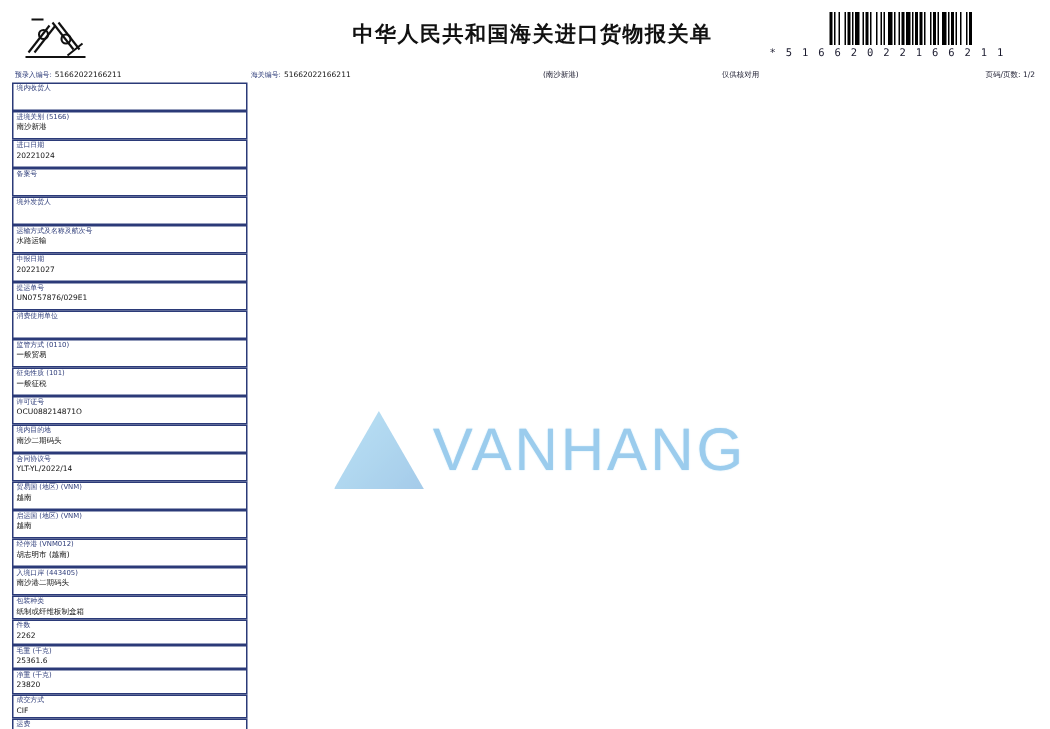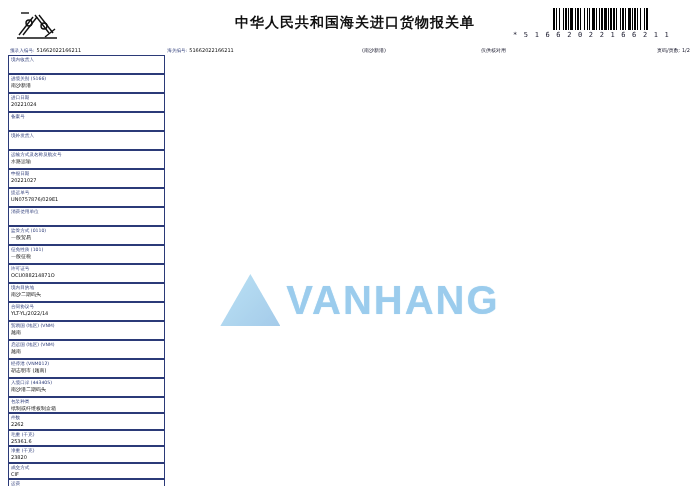--- a/index.html
+++ b/index.html
@@ -56,21 +56,21 @@
   .band2 td{height:15px;}
 
   
   .wm{
     position:absolute;left:150px;top:245px;width:420px;height:110px;
     pointer-events:none;
     display:flex;align-items:center;justify-content:center;
     opacity:.55;
   }
   .wm .wt{
-    font-size:40px;font-weight:bold;color:#4aa3df;letter-spacing:2px;
+    font-size:40px;font-weight:normal;color:#4aa3df;letter-spacing:2px;
     font-family:"Liberation Sans",sans-serif;
     text-shadow:0 0 1px #7fc4ea;
   }
   .wm .wtri{
     width:60px;height:52px;margin-right:6px;
     background:linear-gradient(135deg,#6cc0e8 0%,#3d8fd0 100%);
     clip-path:polygon(50% 0,100% 100%,0 100%);
     opacity:.85;
   }
 </style>

